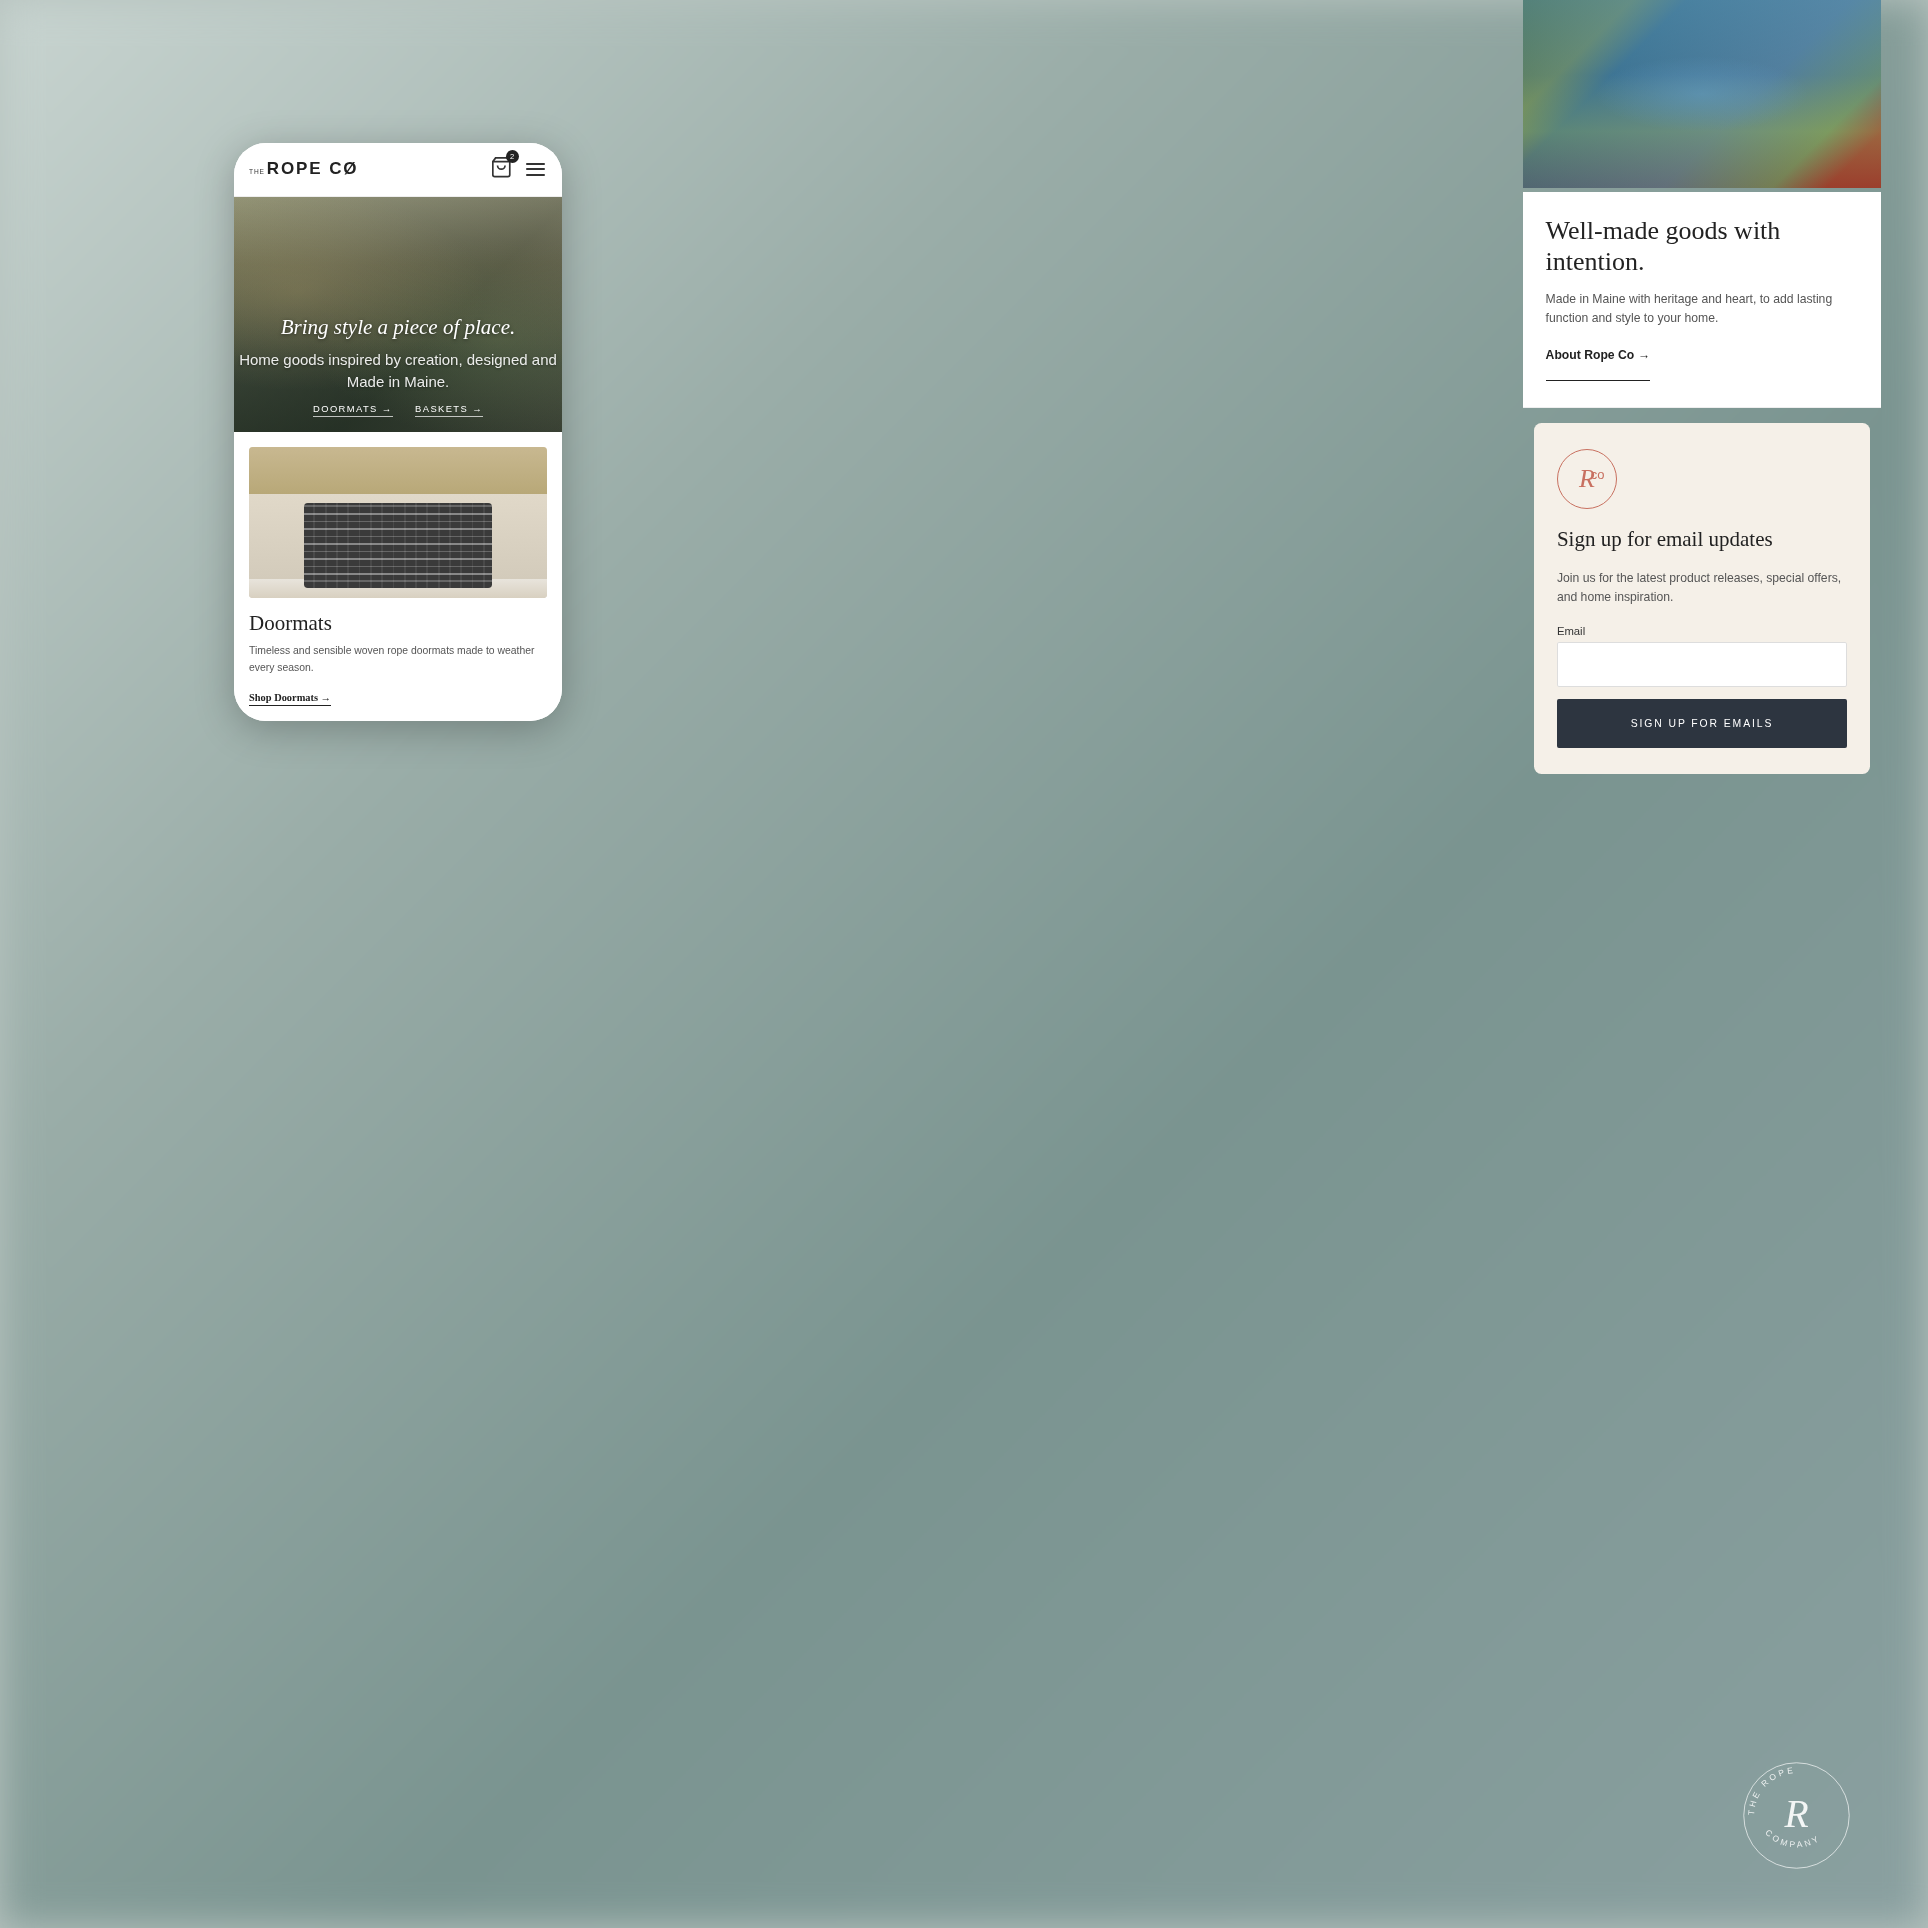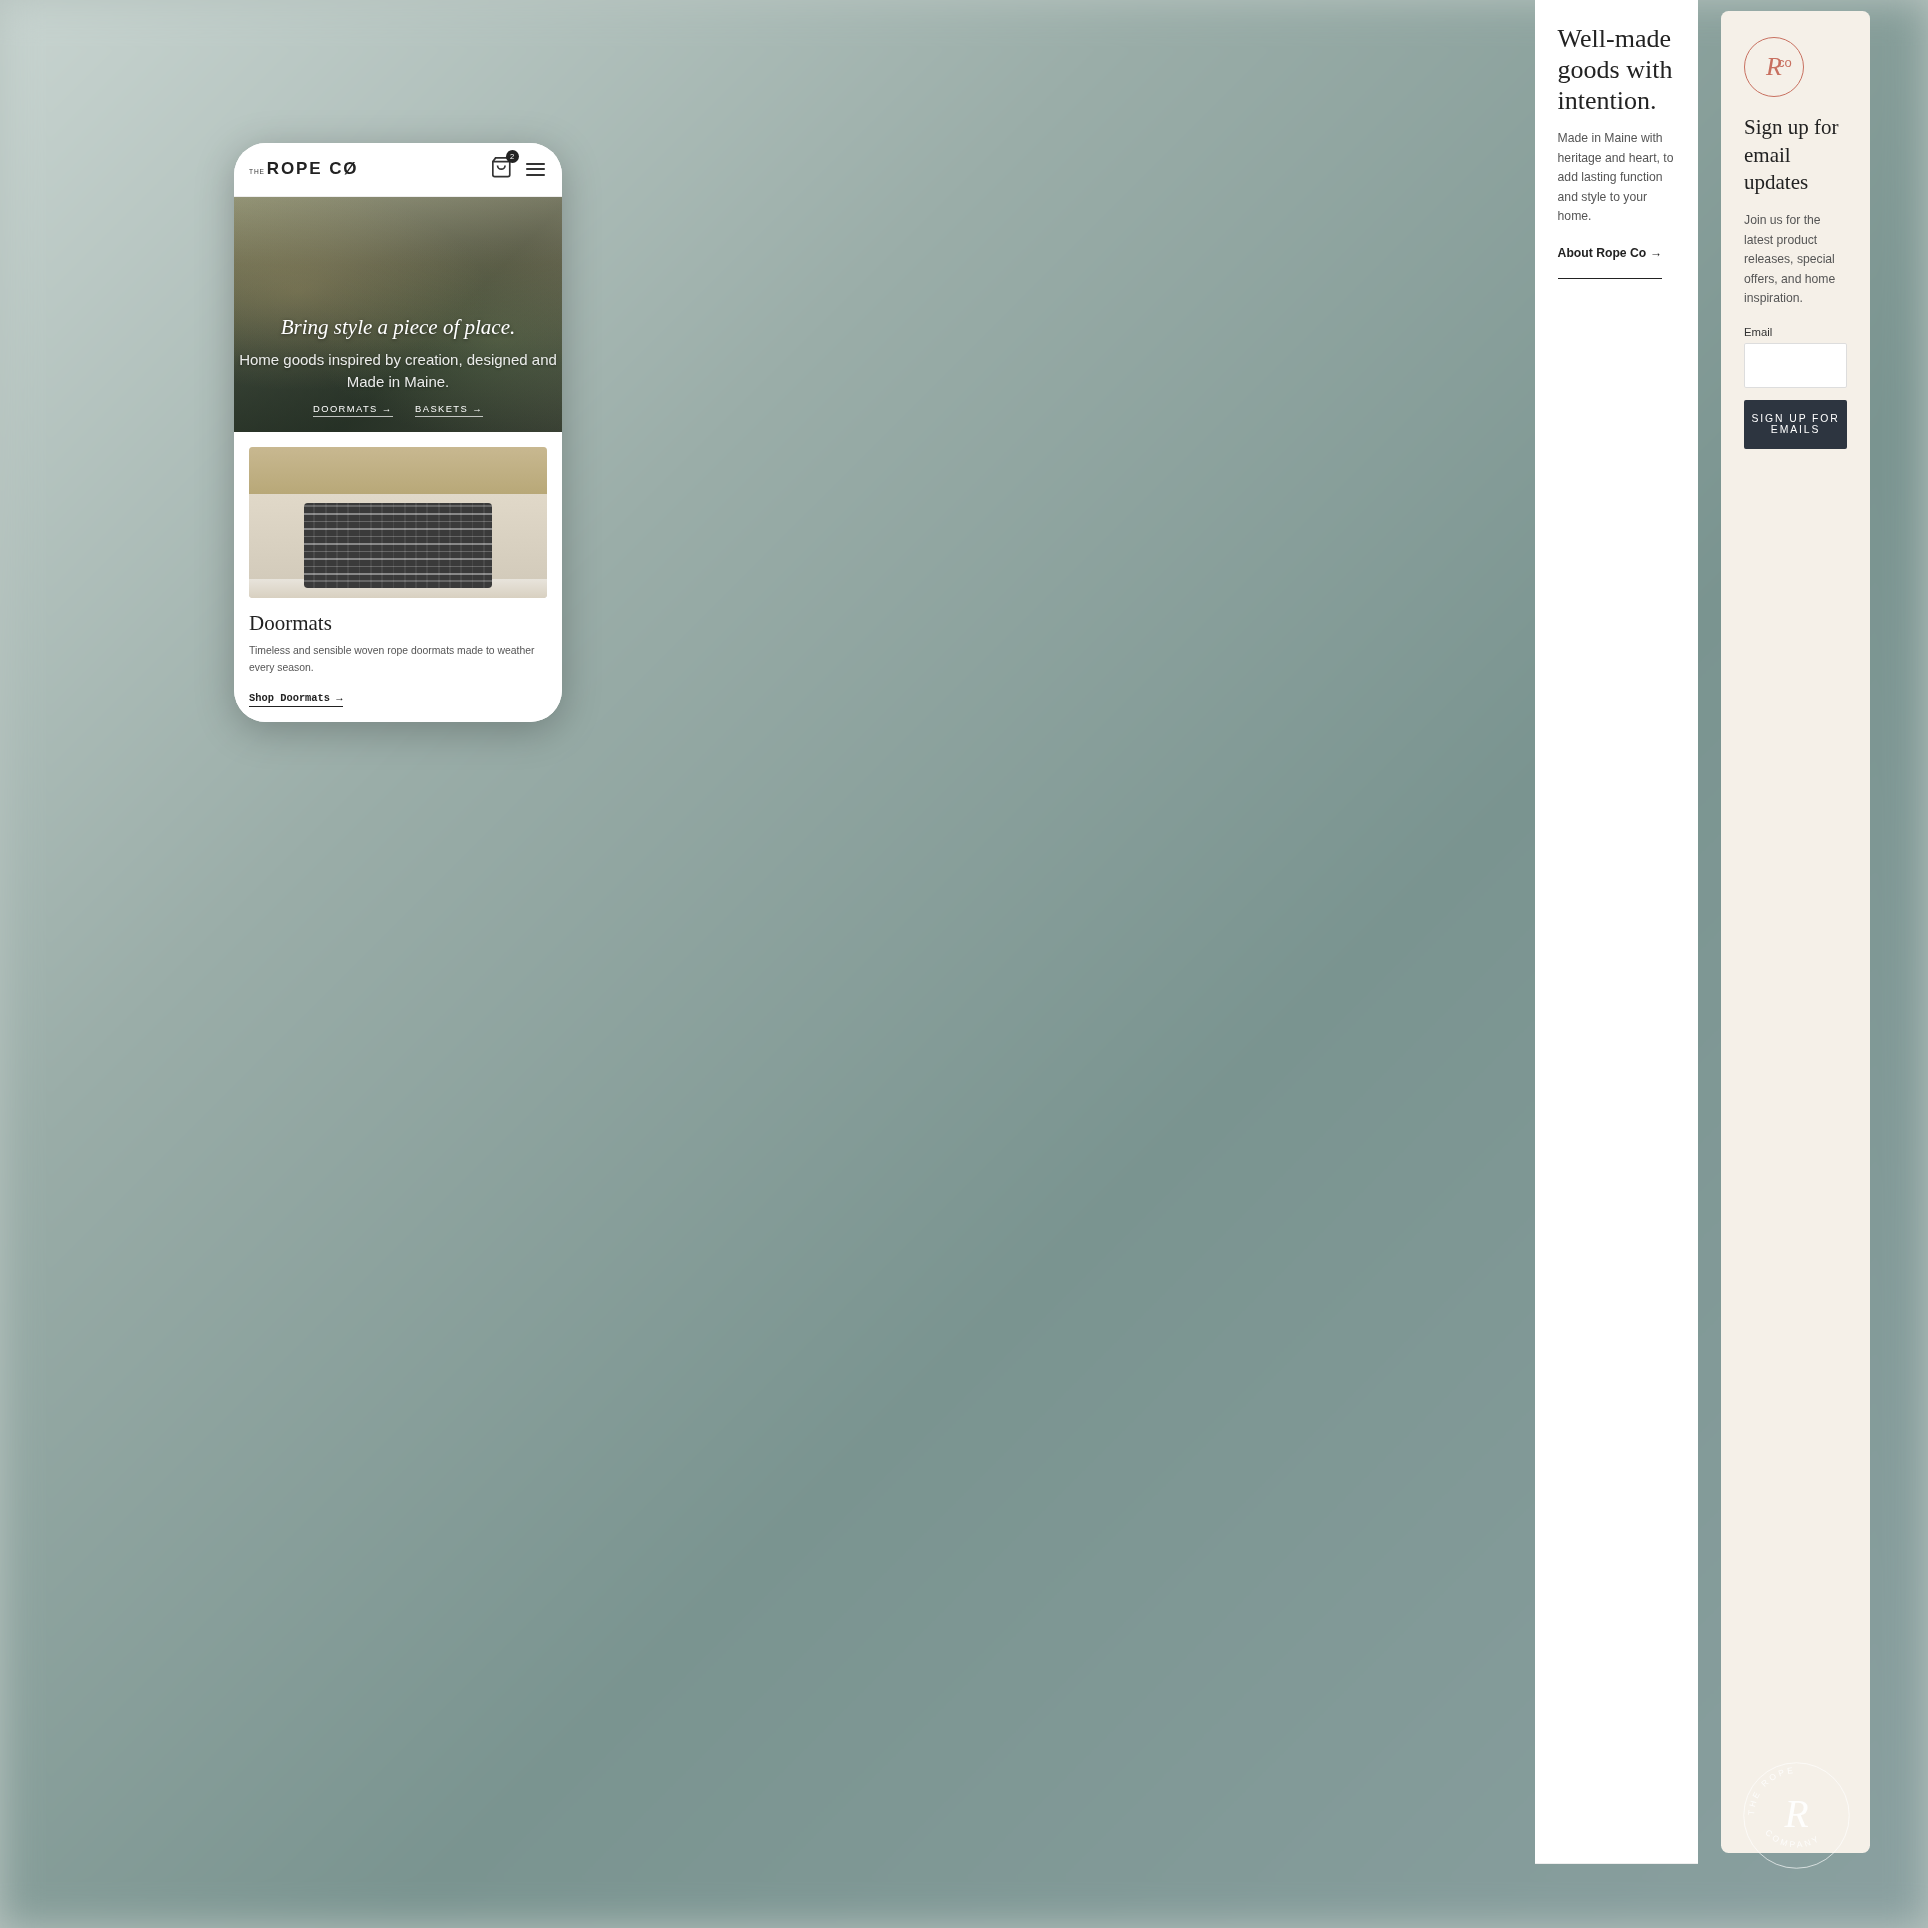--- a/index.html
+++ b/index.html
@@ -239,39 +239,39 @@
       font-size: 10.4px;
       color: #555;
       line-height: 1.6;
       margin-bottom: 11.3px;
       font-family: Arial, sans-serif;
     }
 
     .shop-link {
       font-size: 10.4px;
       color: #222;
-      font-family: Liberation Mono, monospace;
+      font-family: Liberation Serif, serif;
       font-weight: bold;
       cursor: pointer;
       border-bottom: 1.9px solid #222;
       display: inline-block;
       padding-bottom: 1.9px;
     }
 
     
     .right-panel {
       position: absolute;
       right: 47px;
       top: 0;
       width: 358px;
       height: 1864px;
       z-index: 10;
       display: flex;
-      flex-direction: row;
-      gap: 12px;
+      flex-direction: column;
+      gap: 4px;
     }
 
     
     .harbor-section {
       background: #fff;
       overflow: hidden;
     }
 
     .harbor-image {
       width: 100%;

